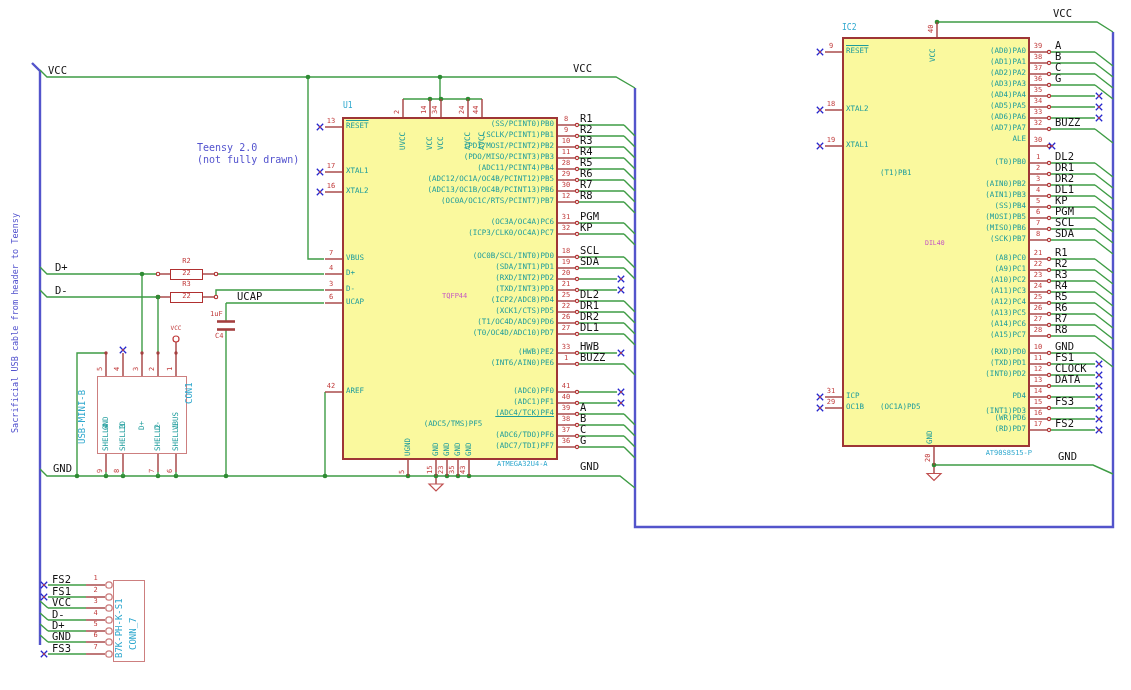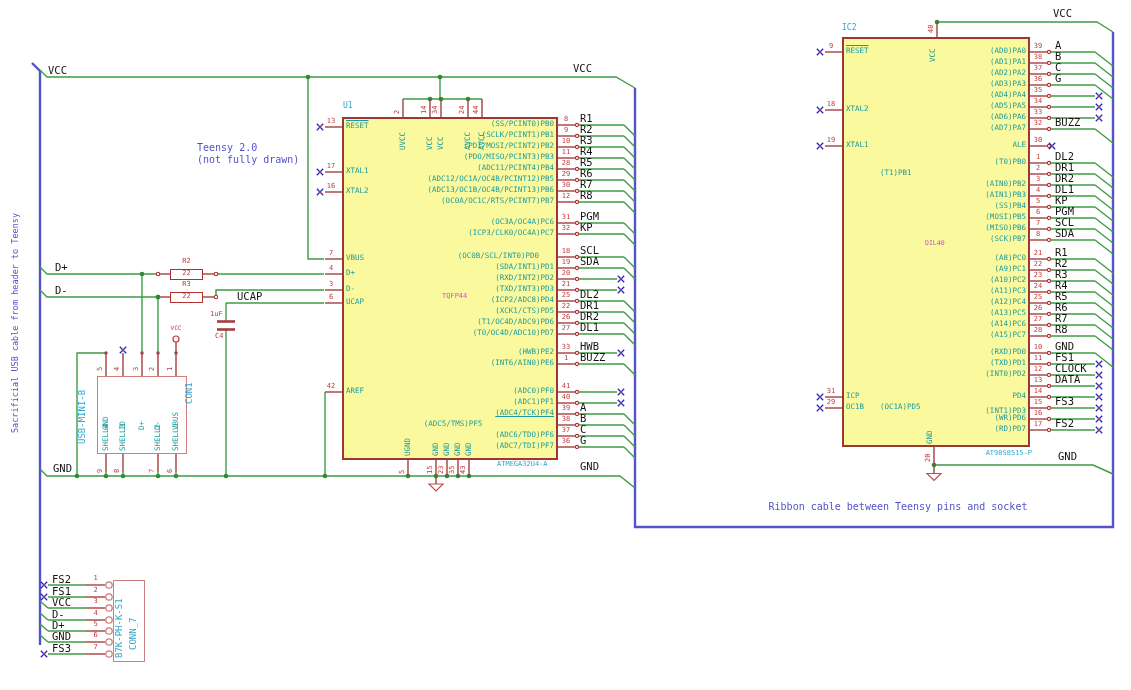--- a/index.html
+++ b/index.html
@@ -456,21 +456,20 @@
     <span class="lbl" style="left:1053px;top:8px;">VCC</span>
     <span class="lbl" style="left:53px;top:463px;">GND</span>
     <span class="lbl" style="left:580px;top:461px;">GND</span>
     <span class="lbl" style="left:1058px;top:451px;">GND</span>
     <span class="lbl" style="left:55px;top:262px;">D+</span>
     <span class="lbl" style="left:55px;top:285px;">D-</span>
     <span class="lbl" style="left:237px;top:291px;">UCAP</span>
 
     <span class="note" style="left:197px;top:143px;">Teensy 2.0</span>
     <span class="note" style="left:197px;top:155px;">(not fully drawn)</span>
-    <span class="note" style="left:748px;top:502px;width:300px;text-align:center;">Ribbon cable between Teensy pins and socket</span>
     <span class="vnote vrot" style="left:11px;top:433px;">Sacrificial USB cable from header to Teensy</span>
 
     <span class="ref" style="left:343px;top:102px;">U1</span>
     <span class="val" style="left:442px;top:293px;">TQFP44</span>
     <span class="part" style="left:497px;top:461px;">ATMEGA32U4-A</span>
     <span class="ref" style="left:842px;top:24px;">IC2</span>
     <span class="val" style="left:925px;top:240px;font-size:6.5px;">DIL40</span>
     <span class="part" style="left:960px;top:450px;width:72px;text-align:right;">AT90S8515-P</span>
     <span class="rtxt" style="left:170px;top:258px;width:33px;text-align:center;">R2</span>
     <span class="rtxt" style="left:170px;top:270px;width:33px;text-align:center;">22</span>
@@ -506,21 +505,21 @@
       <span class="lbl" style="left: 580px; top: 179px; width: 60px; text-align: left;">R7</span>
       <span class="pname" style="left: 352px; top: 197px; width: 202px; text-align: right;">(OC0A/OC1C/RTS/PCINT7)PB7</span>
       <span class="pnum" style="left: 557px; top: 193px; width: 18px; text-align: center;">12</span>
       <span class="lbl" style="left: 580px; top: 190px; width: 60px; text-align: left;">R8</span>
       <span class="pname" style="left: 352px; top: 218px; width: 202px; text-align: right;">(OC3A/OC4A)PC6</span>
       <span class="pnum" style="left: 557px; top: 214px; width: 18px; text-align: center;">31</span>
       <span class="lbl" style="left: 580px; top: 211px; width: 60px; text-align: left;">PGM</span>
       <span class="pname" style="left: 352px; top: 229px; width: 202px; text-align: right;">(ICP3/CLK0/OC4A)PC7</span>
       <span class="pnum" style="left: 557px; top: 225px; width: 18px; text-align: center;">32</span>
       <span class="lbl" style="left: 580px; top: 222px; width: 60px; text-align: left;">KP</span>
-      <span class="pname" style="left: 352px; top: 252px; width: 187px; text-align: right;">(OC0B/SCL/INT0)PD0</span>
+      <span class="pname" style="left: 352px; top: 252px; width: 202px; text-align: right;">(OC0B/SCL/INT0)PD0</span>
       <span class="pnum" style="left: 557px; top: 248px; width: 18px; text-align: center;">18</span>
       <span class="lbl" style="left: 580px; top: 245px; width: 60px; text-align: left;">SCL</span>
       <span class="pname" style="left: 352px; top: 263px; width: 202px; text-align: right;">(SDA/INT1)PD1</span>
       <span class="pnum" style="left: 557px; top: 259px; width: 18px; text-align: center;">19</span>
       <span class="lbl" style="left: 580px; top: 256px; width: 60px; text-align: left;">SDA</span>
       <span class="pname" style="left: 352px; top: 274px; width: 202px; text-align: right;">(RXD/INT2)PD2</span>
       <span class="pnum" style="left: 557px; top: 270px; width: 18px; text-align: center;">20</span>
       <span class="pname" style="left: 352px; top: 285px; width: 202px; text-align: right;">(TXD/INT3)PD3</span>
       <span class="pnum" style="left: 557px; top: 281px; width: 18px; text-align: center;">21</span>
       <span class="pname" style="left: 352px; top: 296px; width: 202px; text-align: right;">(ICP2/ADC8)PD4</span>
@@ -571,21 +570,21 @@
       <span class="lbl" style="left: 1055px; top: 73px; width: 60px; text-align: left;">G</span>
       <span class="pname" style="left: 880px; top: 91px; width: 146px; text-align: right;">(AD4)PA4</span>
       <span class="pnum" style="left: 1029px; top: 87px; width: 18px; text-align: center;">35</span>
       <span class="pname" style="left: 880px; top: 102px; width: 146px; text-align: right;">(AD5)PA5</span>
       <span class="pnum" style="left: 1029px; top: 98px; width: 18px; text-align: center;">34</span>
       <span class="pname" style="left: 880px; top: 113px; width: 146px; text-align: right;">(AD6)PA6</span>
       <span class="pnum" style="left: 1029px; top: 109px; width: 18px; text-align: center;">33</span>
       <span class="pname" style="left: 880px; top: 124px; width: 146px; text-align: right;">(AD7)PA7</span>
       <span class="pnum" style="left: 1029px; top: 120px; width: 18px; text-align: center;">32</span>
       <span class="lbl" style="left: 1055px; top: 117px; width: 60px; text-align: left;">BUZZ</span>
-      <span class="pname" style="left: 880px; top: 141px; width: 146px; text-align: right;">ALE</span>
+      <span class="pname" style="left: 880px; top: 135px; width: 146px; text-align: right;">ALE</span>
       <span class="pnum" style="left: 1029px; top: 137px; width: 18px; text-align: center;">30</span>
       <span class="pname" style="left: 880px; top: 158px; width: 146px; text-align: right;">(T0)PB0</span>
       <span class="pnum" style="left: 1029px; top: 154px; width: 18px; text-align: center;">1</span>
       <span class="lbl" style="left: 1055px; top: 151px; width: 60px; text-align: left;">DL2</span>
       <span class="pname" style="left: 880px; top: 169px; width: 146px; text-align: left;">(T1)PB1</span>
       <span class="pnum" style="left: 1029px; top: 165px; width: 18px; text-align: center;">2</span>
       <span class="lbl" style="left: 1055px; top: 162px; width: 60px; text-align: left;">DR1</span>
       <span class="pname" style="left: 880px; top: 180px; width: 146px; text-align: right;">(AIN0)PB2</span>
       <span class="pnum" style="left: 1029px; top: 176px; width: 18px; text-align: center;">3</span>
       <span class="lbl" style="left: 1055px; top: 173px; width: 60px; text-align: left;">DR2</span>

